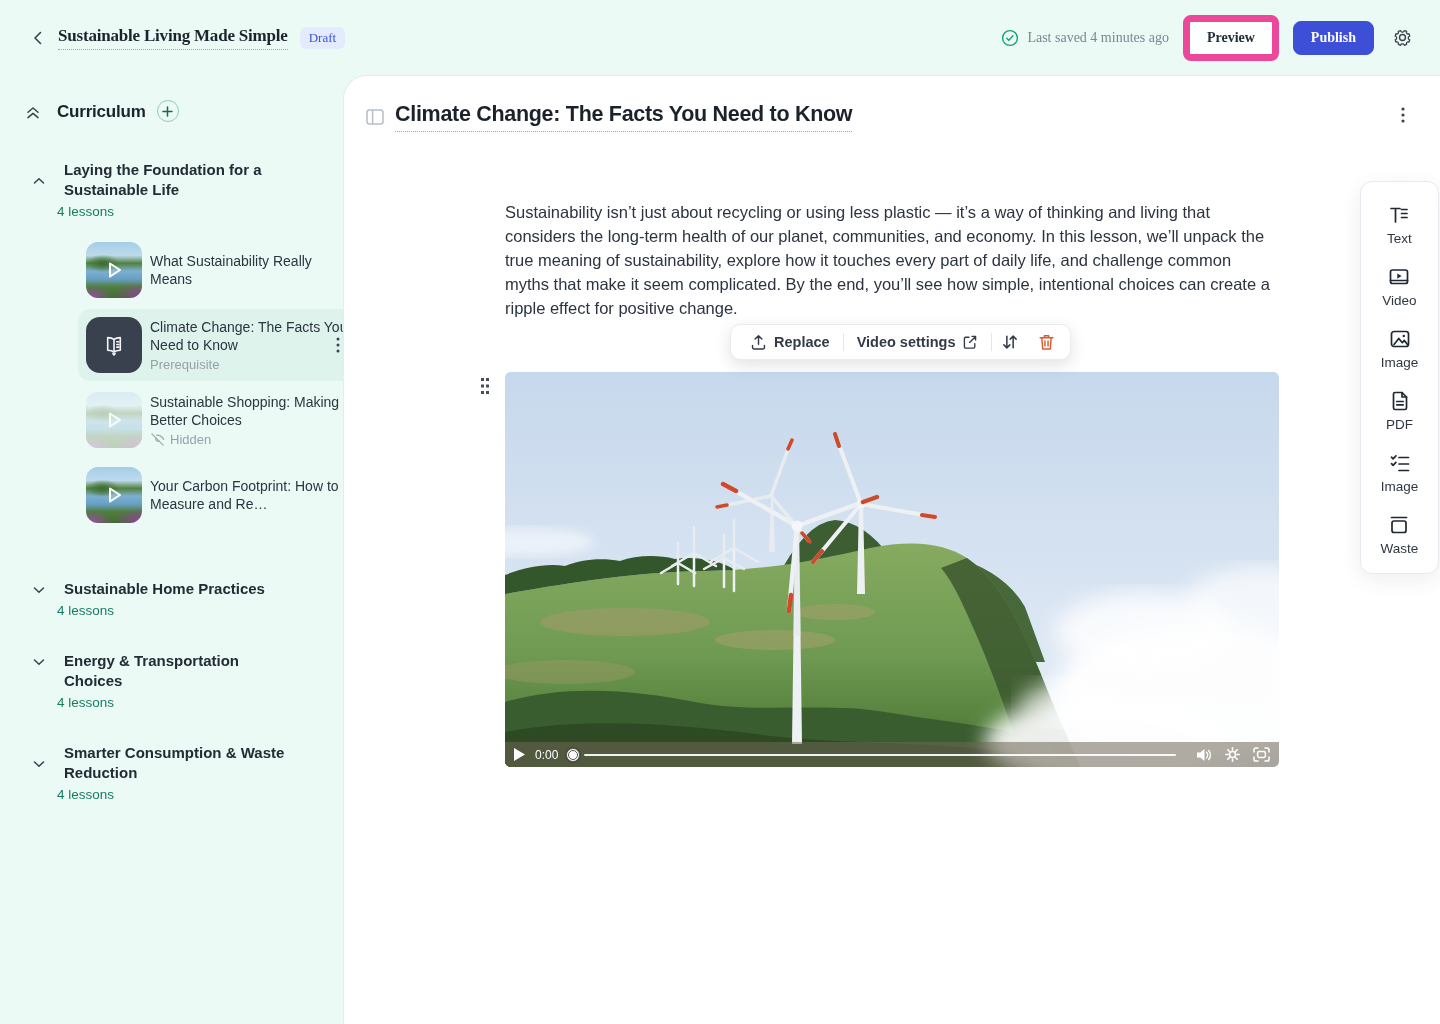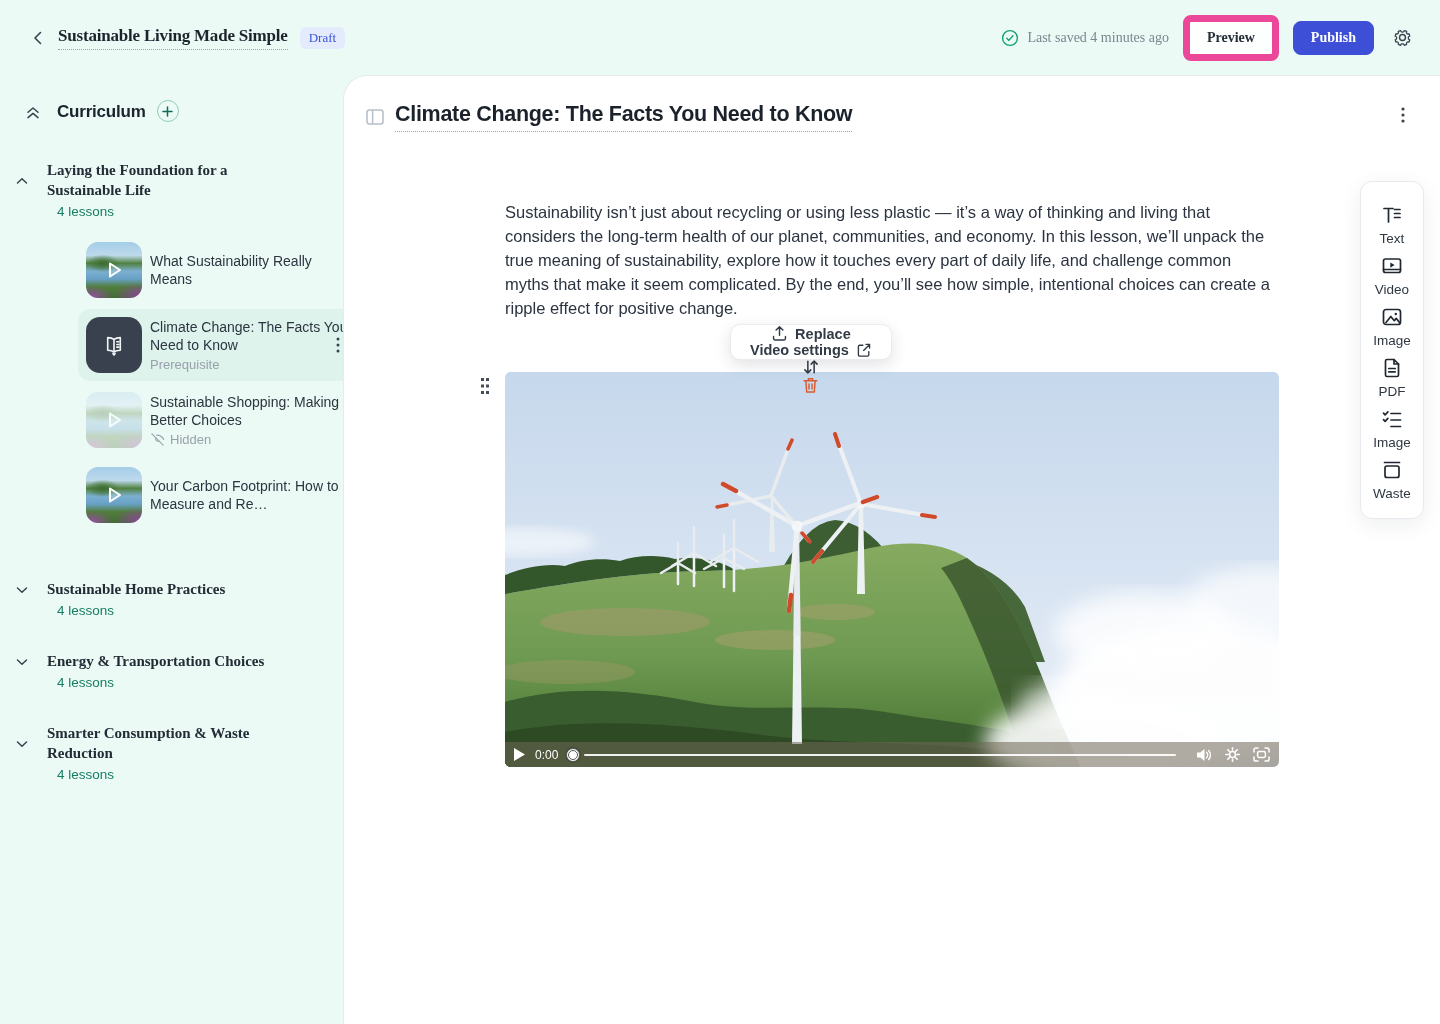--- a/index.html
+++ b/index.html
@@ -23,21 +23,21 @@
   .gear-btn { width:28px; height:28px; display:flex; align-items:center; justify-content:center; cursor:pointer; }
 
   
   .sidebar { position:absolute; left:0; top:75px; width:343px; height:949px; padding-top:25px; }
   .cur-head { display:flex; align-items:flex-end; padding:0 24px; }
   .collapse-btn { width:18px; height:18px; cursor:pointer; }
   .cur-title { margin-left:15px; font-size:17px; font-weight:700; color:#1b232d; letter-spacing:-0.2px; }
   .add-btn { margin-left:11px; width:22px; height:22px; border-radius:50%; border:1px solid #94cbb8; display:flex; align-items:center; justify-content:center; cursor:pointer; background:transparent; }
 
   .section { margin-top:33px; }
-  .sec-head { display:flex; padding:0 24px 0 15px; cursor:pointer;font-family:Liberation Serif, serif; }
+  .sec-head { display:flex; padding:0 24px 0 32px; cursor:pointer; }
   .sec-chevron { width:14px; flex:0 0 14px; margin-top:4px; margin-right:18px; }
   .sec-head.two-line .sec-chevron { margin-top:14px; }
   .sec-title { font-size:15px; font-weight:600; color:#232c36; line-height:20px; max-width:230px; }
   .sec-count { font-size:13.5px; color:#177c64; margin:4px 0 0 57px; }
 
   .lessons { margin-top:15px;padding-left:30px; }
   .lesson { position:relative; width:280px; margin-left:48px; border-radius:12px; padding:8px; display:flex; gap:8px; align-items:center; cursor:pointer; margin-bottom:3px; }
   .lesson.selected { background:#ddf3ec; }
   .thumb { position:relative; flex:0 0 56px; width:56px; height:56px; border-radius:12px; overflow:hidden;
     background:
@@ -57,37 +57,37 @@
 
   
   .panel { position:absolute; left:343px; top:75px; width:1097px; height:949px; background:#fff; border:1px solid #e7ebee; border-right:none; border-bottom:none; border-top-left-radius:24px; }
   .panel-head { position:relative; display:flex; align-items:center; padding:26px 28px 0 19px; }
   .panel-toggle { width:24px; height:24px; display:flex; align-items:center; justify-content:center; cursor:pointer; margin-right:8px; }
   .lesson-h1 { font-size:21.5px; font-weight:700; color:#1b222b; letter-spacing:-0.3px; border-bottom:1px dotted #9aa6b0; padding-bottom:4px; cursor:text; }
   .main-kebab { position:absolute; right:26px; top:28px; width:22px; height:22px; display:flex; align-items:center; justify-content:center; cursor:pointer; }
 
   .intro { position:absolute; left:161px; top:124px; width:774px; font-size:16.5px; line-height:24px; color:#2b3440; cursor:text; }
 
-  .vid-toolbar { position:absolute; left:386px; top:248px; height:36px; display:flex; align-items:center; background:#fff; border:1px solid #e9ebee; border-radius:10px; box-shadow:0 5px 16px rgba(20,30,45,.13); padding:0 6px;flex-direction:column; }
+  .vid-toolbar { position:absolute; left:386px; top:248px; height:36px; display:flex; align-items:center; background:#fff; border:1px solid #e9ebee; border-radius:10px; box-shadow:0 5px 16px rgba(20,30,45,.13); padding:0 6px; }
   .vt-btn { display:flex; align-items:center; gap:7px; font-size:14.5px; font-weight:600; color:#333b47; padding:0 13px; height:34px; cursor:pointer; white-space:nowrap; }
   .vt-sep { width:1px; height:18px; background:#e3e6ea; }
   .vt-icon-btn { width:36px; height:34px; display:flex; align-items:center; justify-content:center; cursor:pointer; }
 
   .drag-handle { position:absolute; left:133px; top:300px; width:16px; height:20px; display:flex; align-items:center; justify-content:center; cursor:grab; }
 
   .video { position:absolute; left:161px; top:296px; width:774px; height:395px; border-radius:6px; overflow:hidden; background:#cfdeee; }
   .vbar { position:absolute; left:0; right:0; bottom:0; height:25px; background:rgba(112,102,86,.55); display:flex; align-items:center; padding:0 9px; gap:8px; }
   .vbar .time { color:#fff; font-size:12px; margin-left:2px; }
   .vbar .knob { width:14px; height:14px; border-radius:50%; background:#fff; border:3px double #555; box-shadow:0 0 0 1px rgba(0,0,0,.15); cursor:pointer; flex:0 0 14px; }
   .vbar .track { height:2px; background:rgba(255,255,255,.92); width:592px; margin-left:-4px; border-radius:1px; cursor:pointer; }
   .vbar .right-icons { margin-left:auto; display:flex; align-items:center; gap:13px; }
   .vbar .ctl { cursor:pointer; display:flex; }
 
   
-  .insert { position:absolute; left:1360px; top:181px; width:64px; background:#fff; border:1px solid #e7eaee; border-radius:12px; box-shadow:0 6px 22px rgba(20,30,45,.07); padding:21px 0 17px; display:flex; flex-direction:column; align-items:center; gap:8px; }
+  .insert { position:absolute; left:1360px; top:181px; width:79px; background:#fff; border:1px solid #e7eaee; border-radius:12px; box-shadow:0 6px 22px rgba(20,30,45,.07); padding:21px 0 17px; display:flex; flex-direction:column; align-items:center; gap:19px; }
   .ins-item { display:flex; flex-direction:column; align-items:center; gap:4px; cursor:pointer; }
   .ins-item span { font-size:13.5px; font-weight:500; color:#2f3741; }
 </style>
 </head>
 <body>
 
 <div class="hdr">
   <div class="back-btn">
     <svg width="16" height="16" viewBox="0 0 16 16">
         <path d="M10.5 2.5 5 8l5.5 5.5" fill="none" stroke="#3a424e" stroke-width="1.6" stroke-linecap="round" stroke-linejoin="round"></path>

